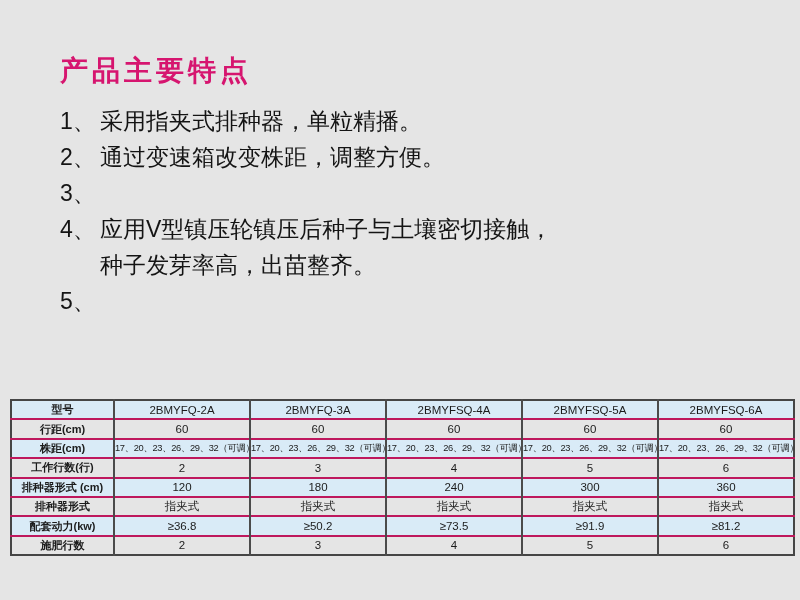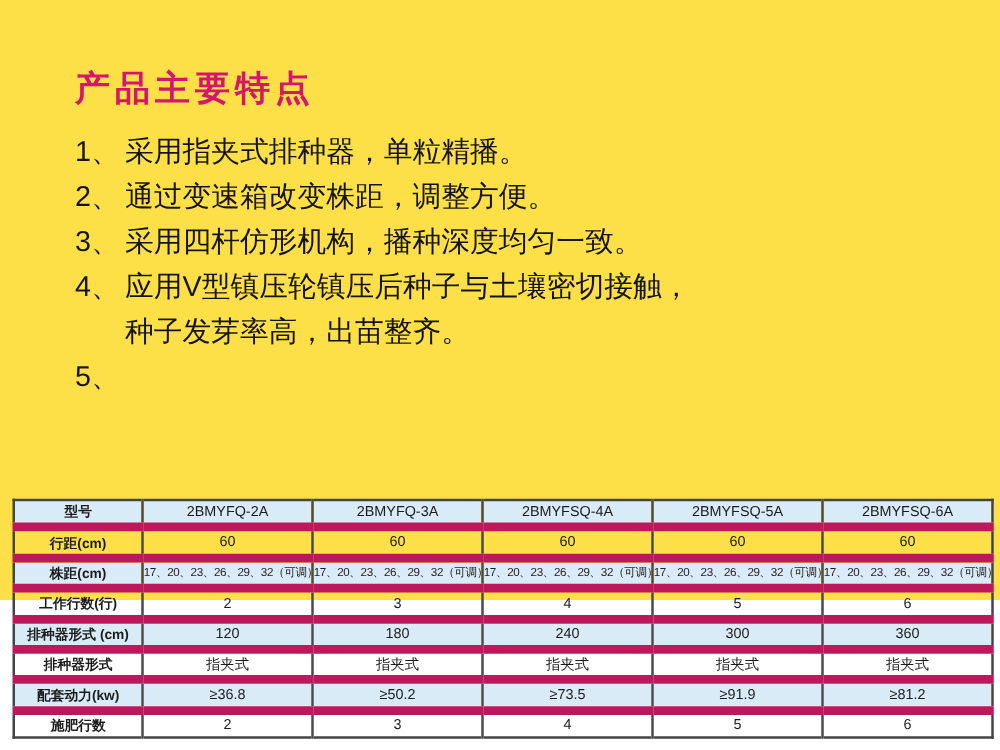--- a/index.html
+++ b/index.html
@@ -7,22 +7,22 @@
     padding: 0;
     width: 800px;
     height: 600px;
     background: #ffffff;
     font-family: "Liberation Sans", "DejaVu Sans", sans-serif;
     overflow: hidden;
   }
   .page {
     position: relative;
     width: 800px;
-    height: 480px;
-    background: #fde047;
+    height: 600px;
+    background: #e5e5e5;
   }
   .features-title {
     position: absolute;
     left: 60px;
     top: 52px;
     font-family: "DejaVu Serif", "Liberation Serif", serif;
     font-weight: bold;
     font-size: 28px;
     letter-spacing: 4px;
     color: #d6156f;
@@ -67,21 +67,21 @@
     table-layout: fixed;
     border: 2px solid #454545;
   }
   table.specs td {
     height: 17.4px;
     padding: 0;
     text-align: center;
     vertical-align: middle;
     font-size: 11.5px;
     color: #1c1c1c;
-    border-top: 7px solid #be185d;
+    border-top: 2px solid #be185d;
     border-left: 2px solid #4b4b4b;
     overflow: hidden;
     white-space: nowrap;
   }
   table.specs tr:first-child td { border-top: none; }
   table.specs td:first-child { border-left: none; }
   table.specs tr.stripe td { background: #d9ebf7; }
   table.specs td.lbl { font-weight: bold; font-size: 11px; }
   table.specs td.small { font-size: 9.3px; letter-spacing: -0.3px; }
 </style>
@@ -96,21 +96,20 @@
     <div class="feature-line">
       <span class="marker">1、</span>
       <span>采用指夹式排种器，单粒精播。</span>
     </div>
     <div class="feature-line">
       <span class="marker">2、</span>
       <span>通过变速箱改变株距，调整方便。</span>
     </div>
     <div class="feature-line">
       <span class="marker">3、</span>
-      <span>采用四杆仿形机构，播种深度均匀一致。</span>
     </div>
     <div class="feature-line">
       <span class="marker">4、</span>
       <span>应用V型镇压轮镇压后种子与土壤密切接触，</span>
     </div>
     <div class="feature-line">
       <span class="marker"></span>
       <span>种子发芽率高，出苗整齐。</span>
     </div>
     <div class="feature-line">

